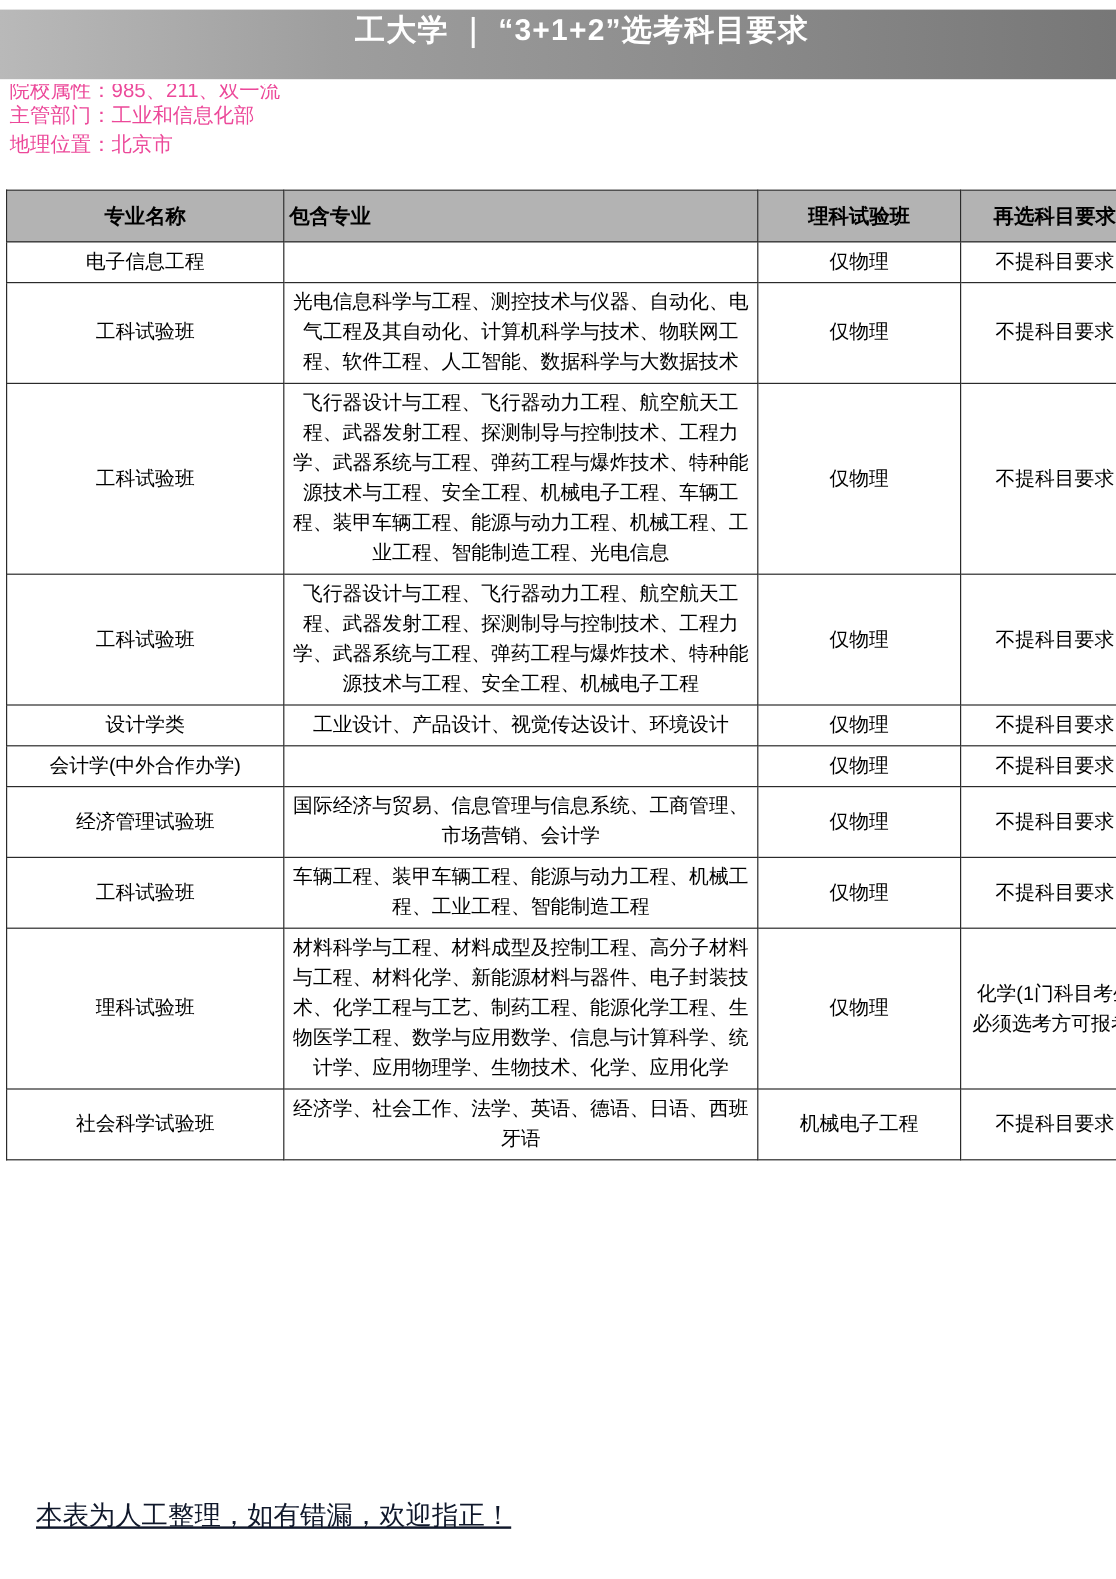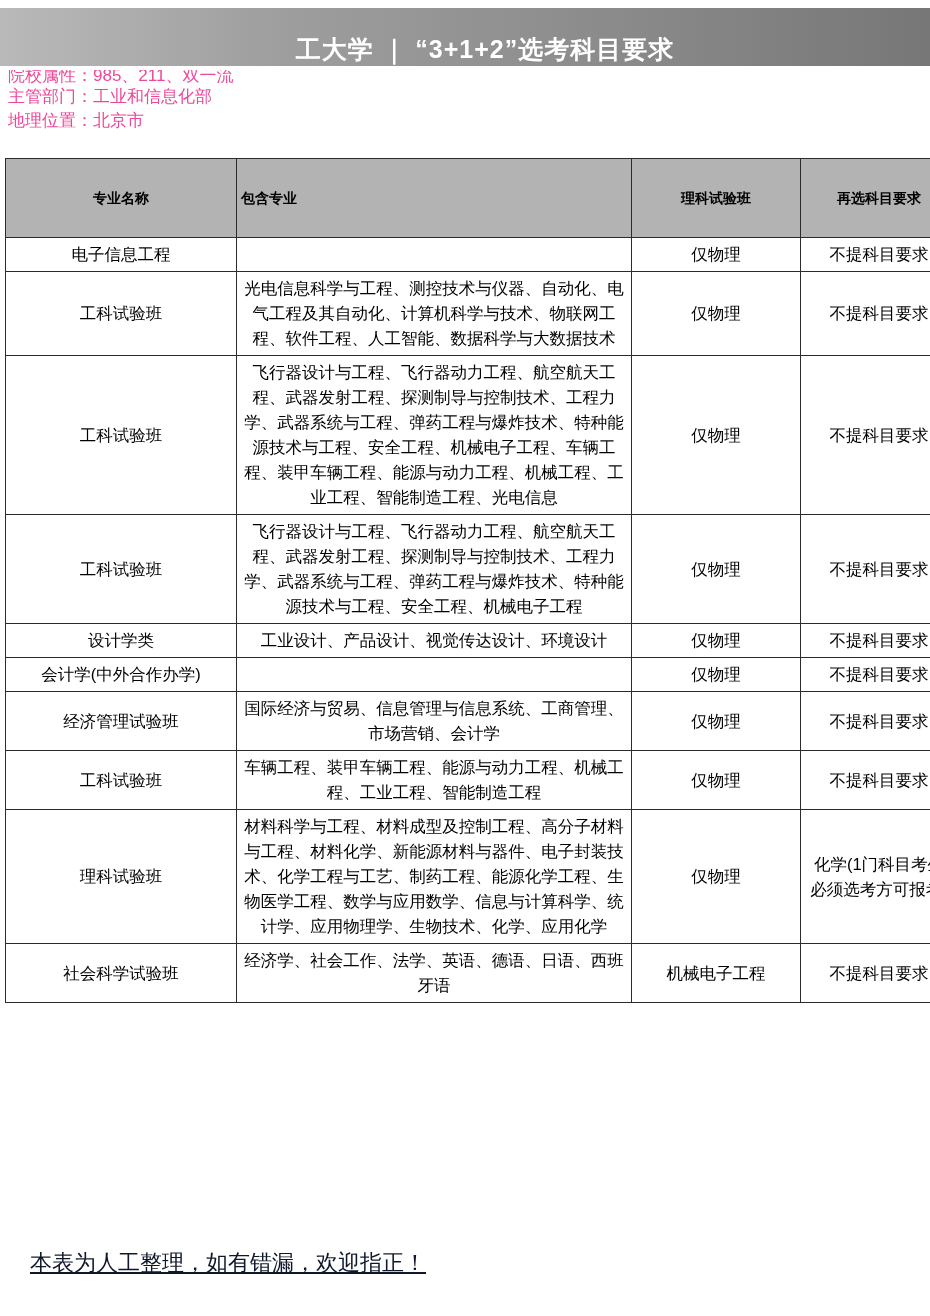--- a/index.html
+++ b/index.html
@@ -25,21 +25,21 @@
 
   
   .banner {
     position: absolute;
     left: 0;
     top: 8px;
     width: 930px;
     height: 58px;
     background: linear-gradient(to right, #b9b9b9 0%, #9e9e9e 30%, #8e8e8e 60%, #777777 100%);
     display: flex;
-    align-items: flex-end;
+    align-items: flex-start;
     justify-content: center;
   }
   .banner-title {
     color: #ffffff;
     font-size: 25px;
     font-weight: bold;
     letter-spacing: 1px;
     white-space: nowrap;
     text-align: center;
     padding-left: 40px;
@@ -82,23 +82,23 @@
     padding: 4px 6px;
     font-size: 16.5px;
     line-height: 25px;
     vertical-align: middle;
     word-break: break-all;
   }
   thead th {
     background: #b3b3b3;
     font-weight: bold;
     text-align: center;
-    font-size: 14px;
+    font-size: 17px;
     height: 38px;
-    padding: 20px 4px;
+    padding: 2px 4px;
   }
   .col-major { width: 222px; text-align: center; }
   .col-included { width: 386px; text-align: left; margin-left: 36px; }
   .col-first { width: 160px; text-align: center; }
   .col-second { width: 148px; text-align: center; }
 
   td.major { text-align: center; }
   td.included { text-align: center; }
   td.first { text-align: center; }
   td.second { text-align: center; }

